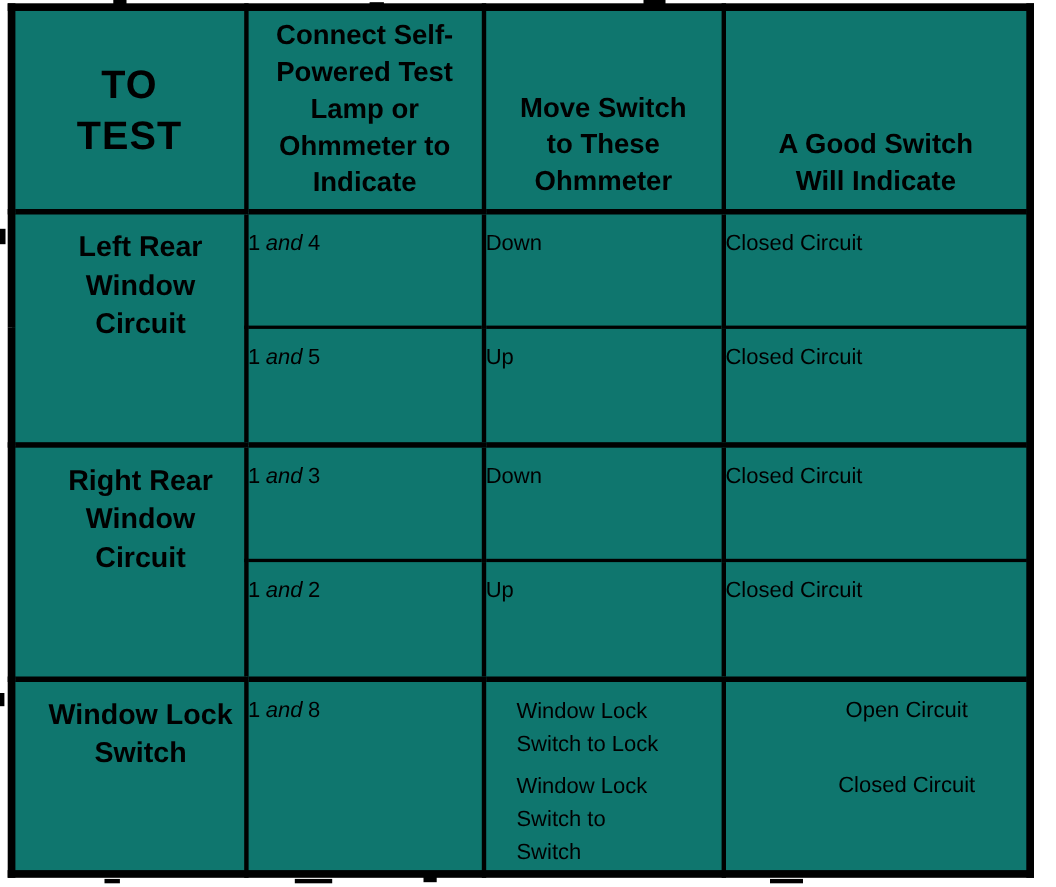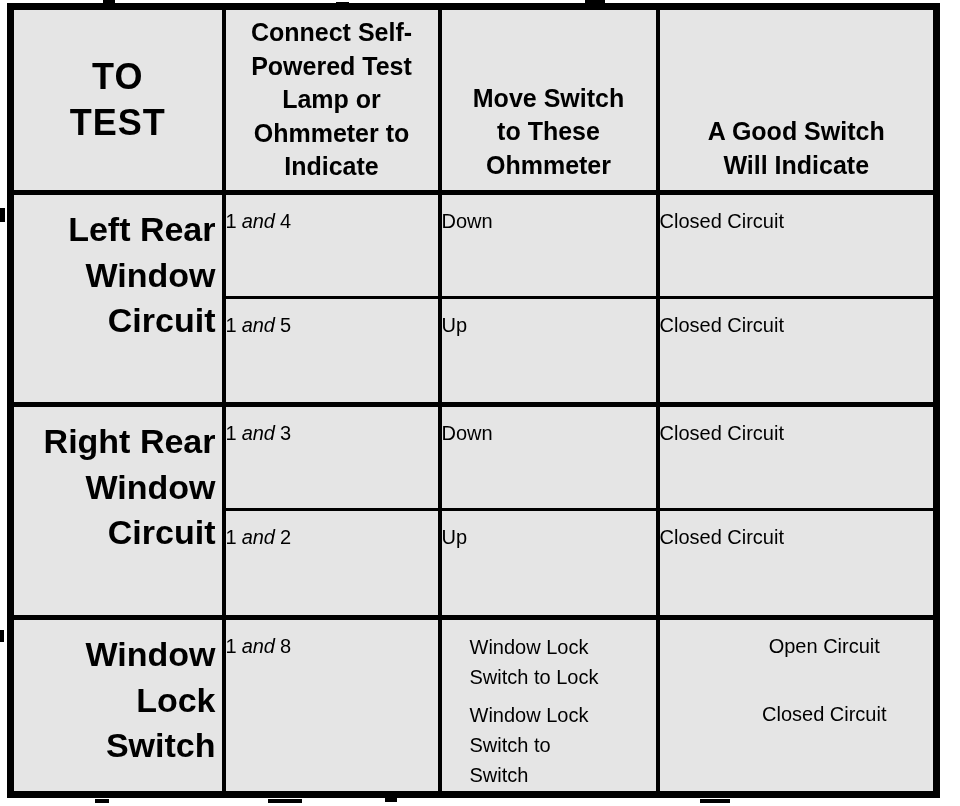--- a/index.html
+++ b/index.html
@@ -27,21 +27,21 @@
     table-layout: fixed;
     border: 7px solid #000000;
   }
 
   th, td {
     border: 3px solid #000000;
     border-left-width: 4px;
     border-right-width: 4px;
     padding: 0;
     vertical-align: top;
-    background: #e5e5e5;
+    background: #0f766e;
   }
 
   tr.header-row th {
     border-bottom-width: 4px;
     font-weight: bold;
     font-size: 25px;
     line-height: 1.34;
     text-align: center;
   }
   tr.header-row { height: 186px; }
@@ -56,23 +56,23 @@
   th.v-bottom { vertical-align: bottom; padding-bottom: 8px; }
 
   .to-test-text {
     font-size: 36px;
     line-height: 1.28;
     letter-spacing: 1px;
   }
 
   td.label-cell {
     font-weight: bold;
-    font-size: 34px;
+    font-size: 26px;
     line-height: 1.34;
-    text-align: right;
+    text-align: center;
     padding: 12px 6px 0 26px;
   }
 
   td.data-cell {
     font-size: 20px;
     line-height: 1.4;
     text-align: left;
     padding-top: 12px;
   }
 

